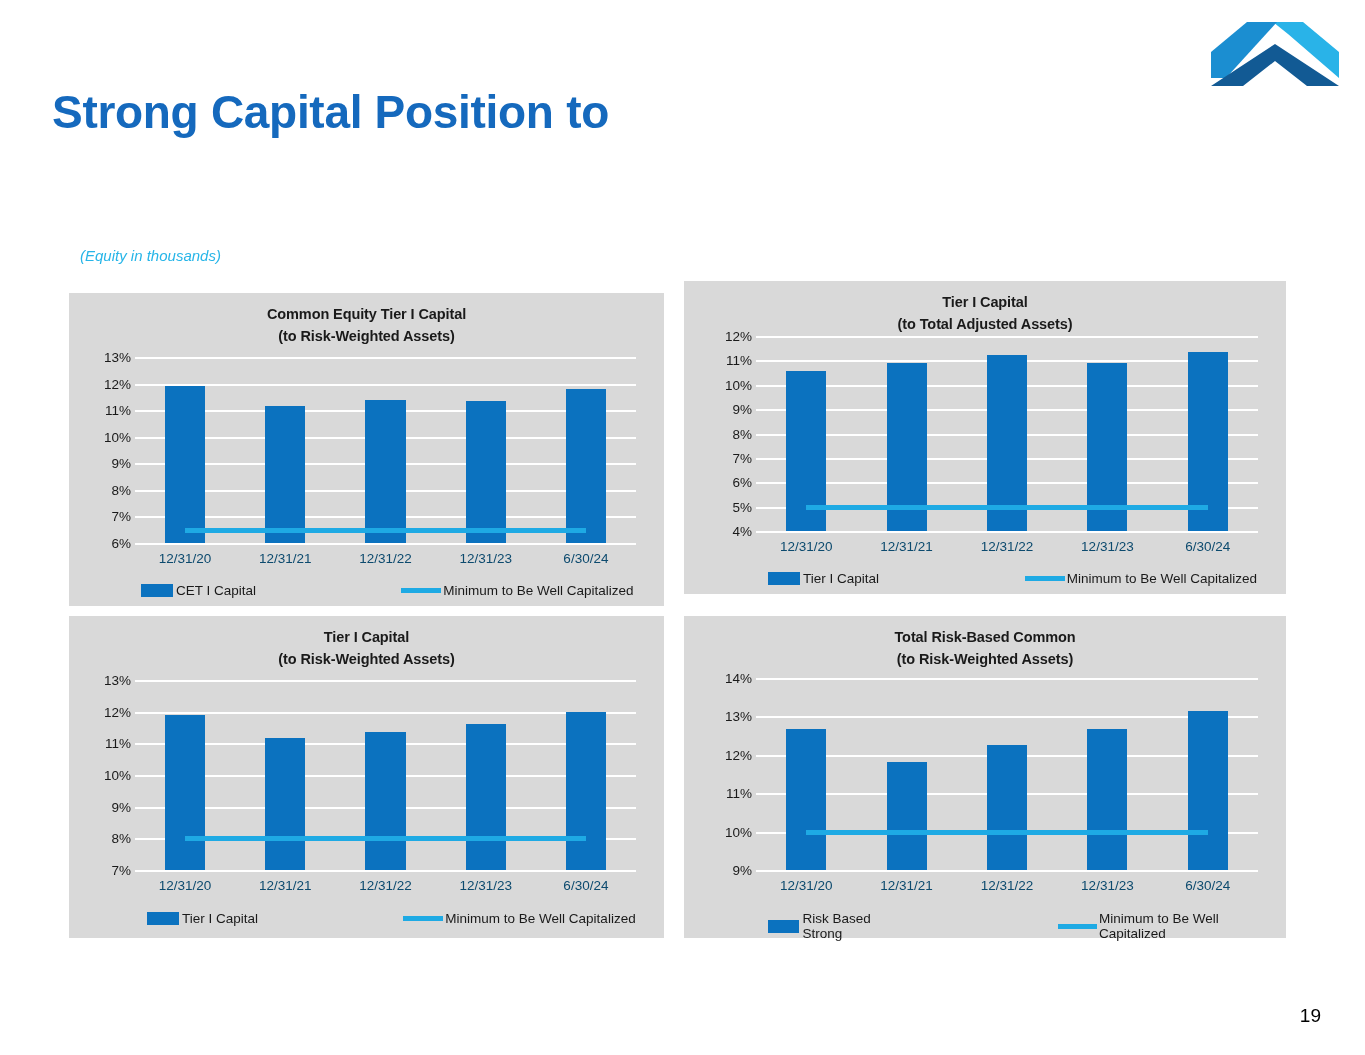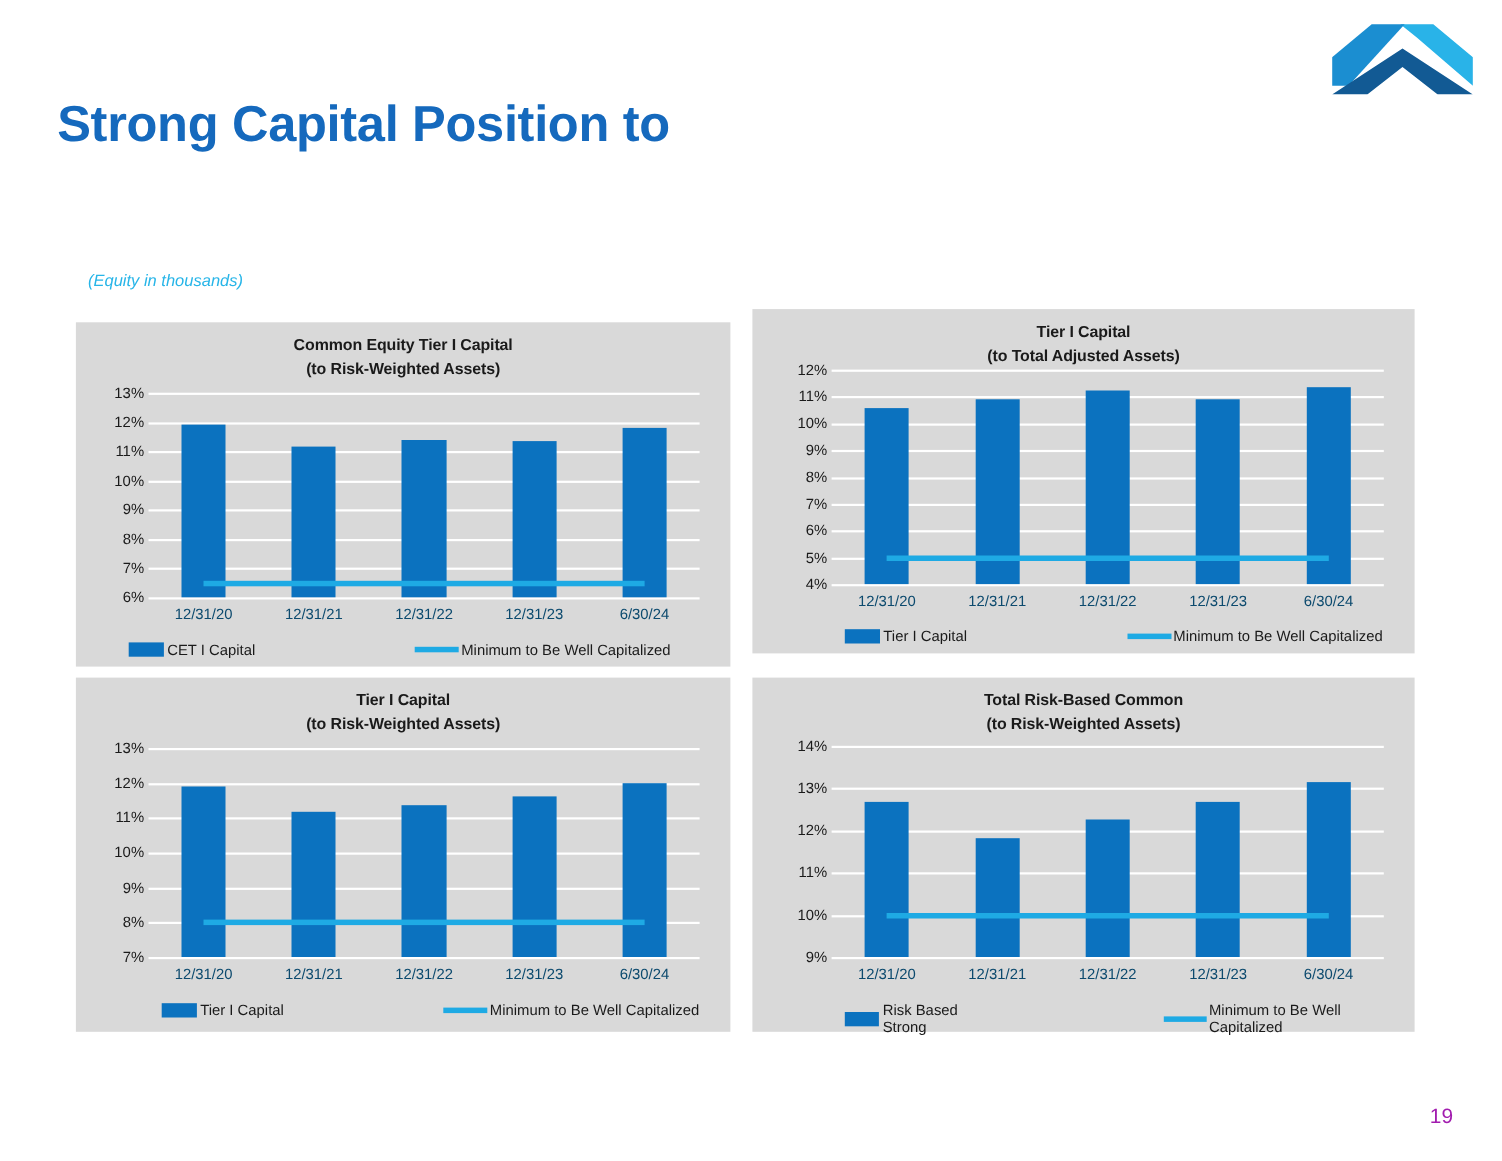--- a/index.html
+++ b/index.html
@@ -78,21 +78,21 @@
     display: flex; align-items: center;
     font-size: 13.5px; color: #1a1a1a;
   }
   .lg-item { display: flex; align-items: center; }
   .lg-swatch { width: 32px; height: 13px; background: #0b72bf; margin-right: 3px; }
   .lg-line { width: 40px; height: 5px; background: #1eaae4; margin-right: 2px; }
 
   
   .pagenum {
     position: absolute; right: 44px; bottom: 28px;
-    font-size: 19px; color: #a21caf;
+    font-size: 19px; color: #000000;
   }
 </style>
 </head>
 <body>
 
 <div class="slide">
 
   <div class="logo">
     <svg viewBox="0 0 128 72" width="128" height="72">
       <polygon points="62,8 92,8 128,38 128,64 77,20" fill="#29b3e8"></polygon>
@@ -136,21 +136,21 @@
           <div class="bar" style="left: 430.86px; width: 40.08px; height: 153.583px;"></div>
           <div class="minline" style="top: 170.714px; left: 50.1px; right: 50.1px;"></div>
         </div>
         <div class="xlabels" style="left: 66px; width: 501px; top: 258px;">
           <span style="left: 50.1px;">12/31/20</span>
           <span style="left: 150.3px;">12/31/21</span>
           <span style="left: 250.5px;">12/31/22</span>
           <span style="left: 350.7px;">12/31/23</span>
           <span style="left: 450.9px;">6/30/24</span>
         </div>
-        <div class="legend" style="top: 290px; padding-left: 48px;">
+        <div class="legend" style="top: 290px; padding-left: 72px;">
           <div class="lg-item">
             <div class="lg-swatch"></div>
             <span>CET I Capital</span>
           </div>
           <div class="lg-item" style="margin-left: 145.29px;">
             <div class="lg-line"></div>
             <span>Minimum to Be Well Capitalized</span>
           </div>
         </div>
       </div>

